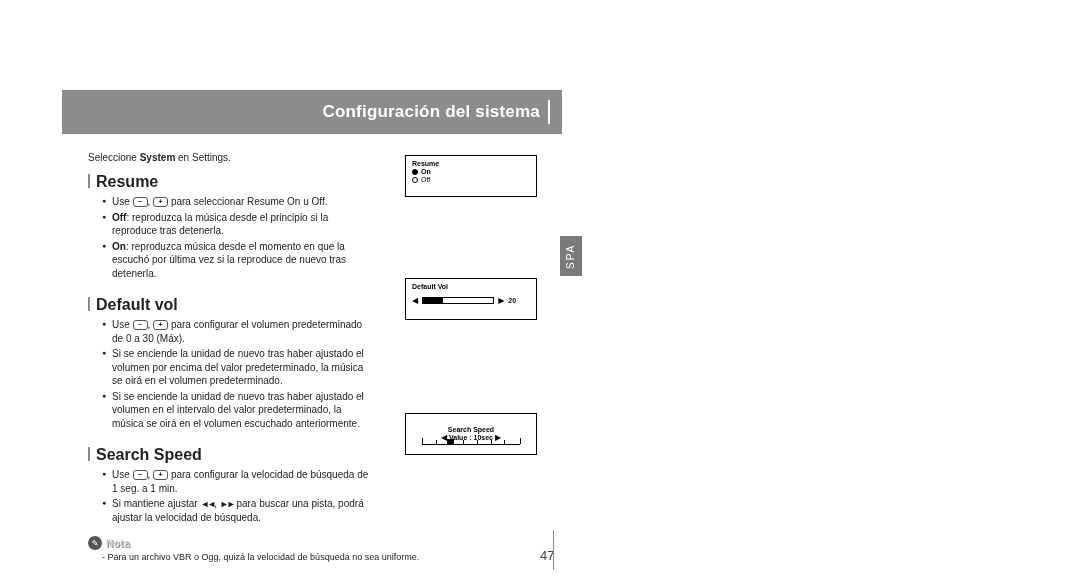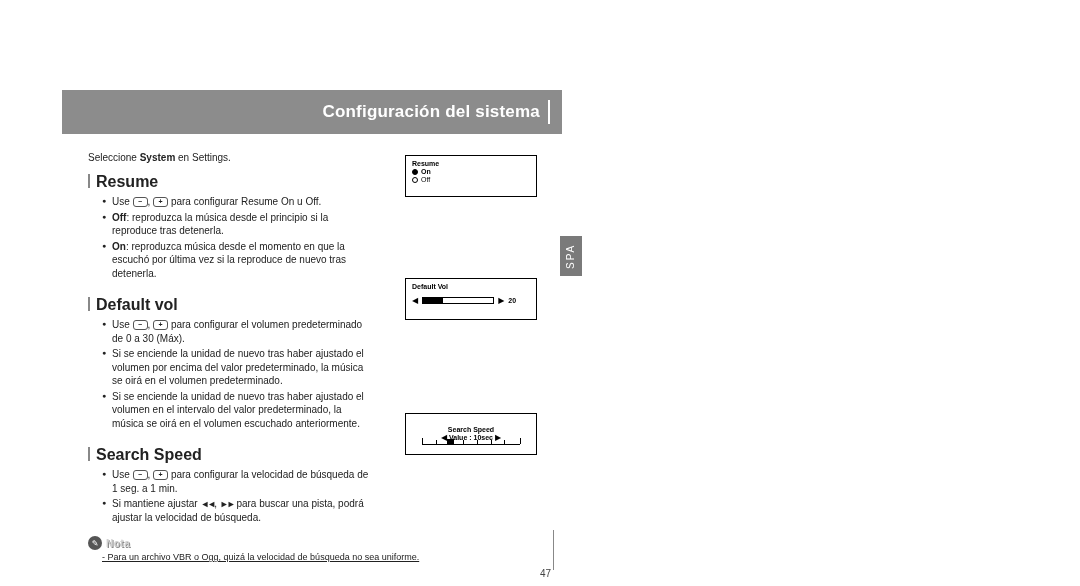--- a/index.html
+++ b/index.html
@@ -122,27 +122,26 @@
   .note-label {
     font-size: 10px;
     font-weight: bold;
     color: #d0d0d0;
     text-shadow: 1px 1px 0 #888;
     letter-spacing: 0.5px;
   }
   .note-text {
     font-size: 9px;
     margin: 2px 0 0 14px;
-    text-decoration: underline;
   }
   .page-num {
     position: absolute;
     left: 540px;
-    top: 568px;
-    font-size: 10px;
+    top: 548px;
+    font-size: 13px;
     color: #444;
   }
   .center-vline {
     position: absolute;
     left: 553px;
     top: 530px;
     width: 1px;
     height: 40px;
     background: #888;
   }
@@ -220,21 +219,21 @@
     <div class="intro">
       <span>Seleccione </span><b>System</b><span> en Settings.</span>
     </div>
 
     <div class="section-title">Resume</div>
     <ul class="bullets">
       <li>
         <span>Use </span>
         <span class="btn-icon">−</span>,
         <span class="btn-icon">+</span>
-        <span> para configurar Resume On u Off.</span>
+        <span> para seleccionar Resume On u Off.</span>
       </li>
       <li>
         <b>Off</b><span>: reproduzca la música desde el principio si la reproduce tras detenerla.</span>
       </li>
       <li>
         <b>On</b><span>: reproduzca música desde el momento en que la escuchó por última vez si la reproduce de nuevo tras detenerla.</span>
       </li>
     </ul>
 
     <div class="section-title" style="margin-top:16px">Default vol</div>

